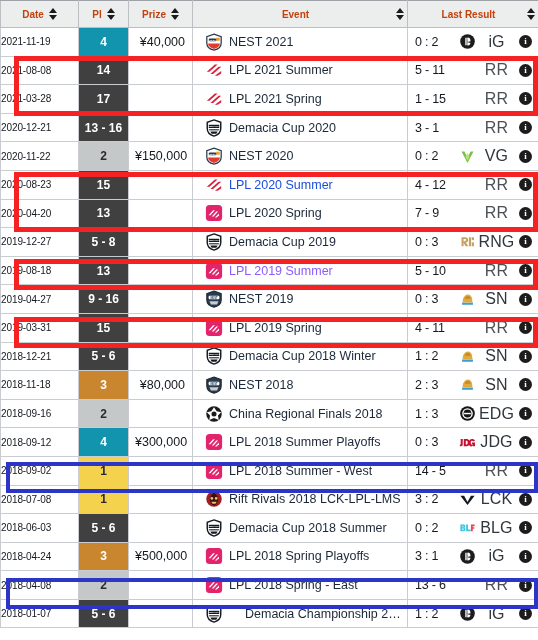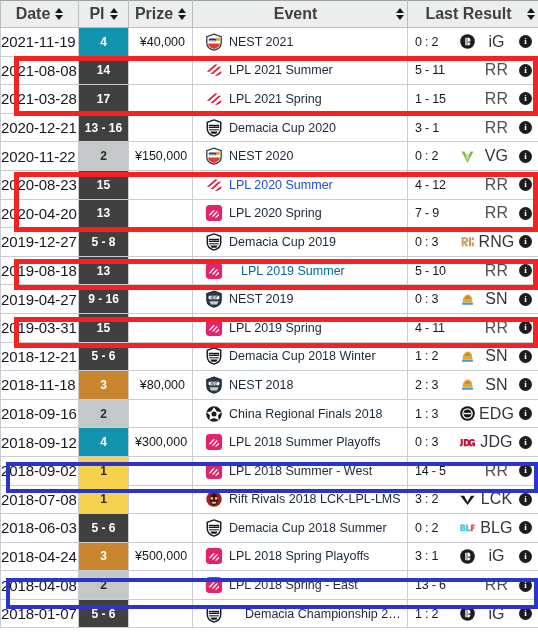--- a/index.html
+++ b/index.html
@@ -22,23 +22,23 @@
   table.results col.c-pl{width:50px;}
   table.results col.c-prize{width:64px;}
   table.results col.c-event{width:215px;}
   table.results col.c-res{width:131px;}
 
   thead th{
     height:27px;
     background:#eceded;
     border:1px solid #bcbfc2;
     border-top:1px solid #9ea2a6;
-    font-size:16px;
+    font-size:10px;
     font-weight:bold;
-    color:#404040;
+    color:#c2410c;
     padding:0 5px;
     text-align:center;
     white-space:nowrap;
     box-sizing:border-box;
   }
   thead th .hwrap{display:flex;align-items:center;justify-content:center;gap:5px;width:100%;}
   thead th.th-event .hwrap{justify-content:space-between;padding:0 2px;}
   thead th.th-event .hlabel{flex:1;text-align:center;}
   thead th.th-res .hwrap{justify-content:space-between;padding:0 2px;}
   thead th.th-res .hlabel{flex:1;text-align:center;}
@@ -54,21 +54,21 @@
 
   tbody td{
     height:28.6px;
     border:1px solid #c9ccd0;
     padding:0 6px;
     box-sizing:border-box;
     white-space:nowrap;
     overflow:hidden;
     background:#ffffff;
   }
-  tbody td.date{font-size:15px;color:#14191f;letter-spacing:-0.1px;text-align:left;padding-left:0;}
+  tbody td.date{font-size:10px;color:#14191f;letter-spacing:-0.1px;text-align:left;padding-left:0;}
   tbody td.pl{
     padding:0;text-align:center;font-weight:bold;font-size:12px;
     color:#ffffff;
   }
   tbody td.prize{font-size:12.5px;text-align:right;padding-right:7px;color:#14191f;}
   tbody td.event{padding-left:12px;}
   tbody td.res{padding:0 6px 0 7px;}
 
   .plcell{
     width:100%;height:100%;display:flex;align-items:center;justify-content:center;
@@ -388,21 +388,21 @@
           <td class="event">
             <div class="evwrap">
               <span class="elogo"><svg viewBox="0 0 20 20" width="100%" height="100%" xmlns="http://www.w3.org/2000/svg">
                   <rect x="1" y="1" width="18" height="18" rx="4" fill="#e2246c"></rect>
                   <g fill="#ffffff">
                     <path d="M4 12.5 L9 7 L11 7 L6 12.5 Z"></path>
                     <path d="M7.5 13.8 L12.5 8.3 L14.5 8.3 L9.5 13.8 Z"></path>
                     <path d="M11 15 L15.5 10.5 L15.5 12.5 L13 15 Z"></path>
                   </g>
                 </svg></span>
-              <a class="evname" style="text-decoration: none; color: #0369a1; margin-left: 12px;">LPL 2019 Summer</a>
+              <a class="evname" style="text-decoration: none; color: #8b5cf6;">LPL 2019 Summer</a>
             </div>
           </td>
           <td class="res">
             <div class="reswrap">
               <span class="score">5 - 10</span>
               <span class="oplogo"></span>
               <span class="opname rr">RR</span>
               <span class="infoicon">i</span>
             </div>
           </td>

